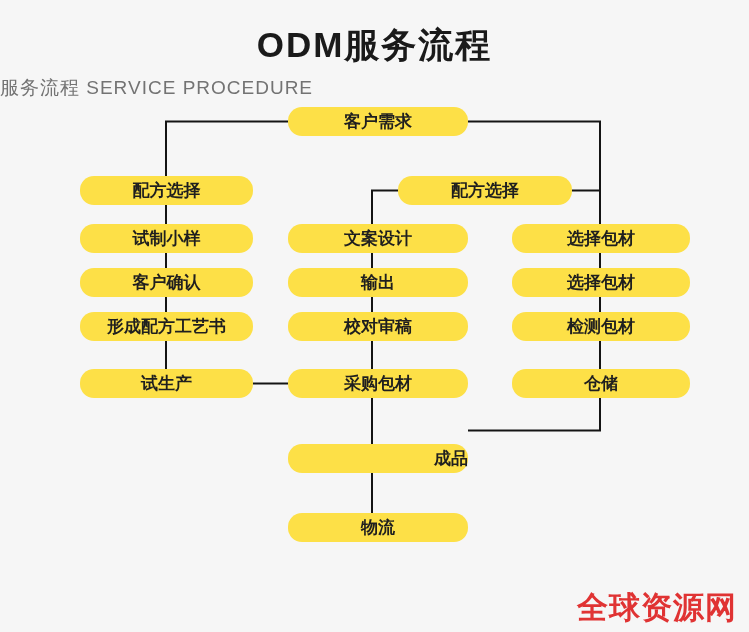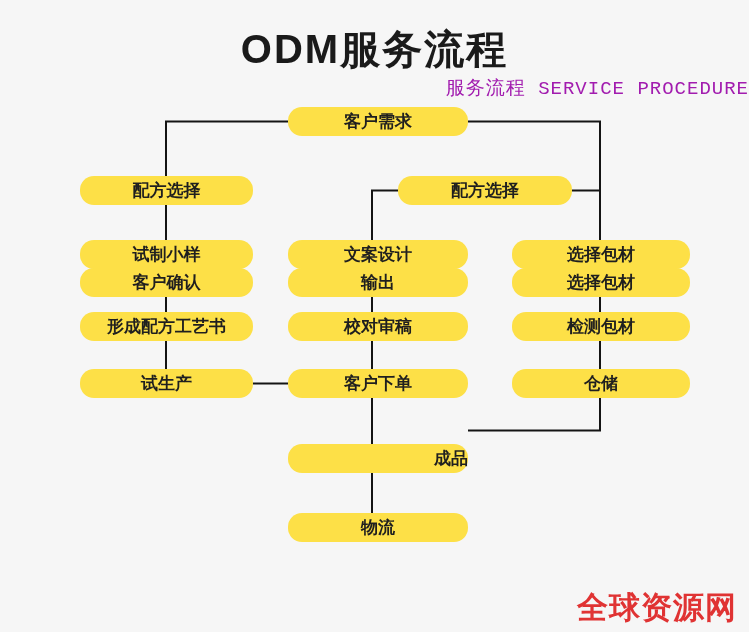--- a/index.html
+++ b/index.html
@@ -9,52 +9,51 @@
   }
   .canvas{
     position:relative;
     width:749px;height:632px;
     background:#f6f6f6;
     overflow:hidden;
   }
   .page-title{
     position:absolute;top:22px;left:0;width:100%;
     text-align:center;
-    font-size:40px;font-weight:bold;color:#1a1a1a;
+    font-size:35px;font-weight:bold;color:#1a1a1a;
     letter-spacing:2px;
     margin:0;
   }
   .page-subtitle{
     position:absolute;top:75px;left:0;width:100%;
-    text-align:right;
-    font-size:19px;font-weight:normal;color:#a21caf;
+    text-align:left;
+    font-size:19px;font-weight:normal;color:#737373;
     letter-spacing:1px;
     margin:0;
-    font-family:Liberation Mono, monospace;
   }
   svg.connectors{
     position:absolute;top:0;left:0;
     z-index:1;
   }
   .node{
     position:absolute;
     height:29px;line-height:29px;
     background:#fde047;
     border-radius:14px;
     text-align:center;
     font-size:17px;font-weight:bold;color:#1f1f1f;
     z-index:2;
   }
   
   .c-left {left:80px; width:173px;}
   .c-mid  {left:288px;width:180px;}
   .c-right{left:512px;width:178px;}
   .c-f2   {left:398px;width:174px;}
   
-  .r0{top:107px;} .r1{top:176px;} .r2{top:240px;} .r3{top:268px;}
+  .r0{top:107px;} .r1{top:176px;} .r2{top:224px;} .r3{top:268px;}
   .r4{top:312px;} .r5{top:369px;} .r6{top:416px;} .r7{top:444px;text-align:right;}
   .r8{top:513px;}
   .logo{
     position:absolute;top:587px;right:12px;
     font-size:31px;font-weight:bold;color:#e03333;
     letter-spacing:1px;
     z-index:3;
     margin-left:7px;
   }
 </style>
@@ -85,21 +84,21 @@
   <div class="node c-left r2">试制小样</div>
   <div class="node c-left r3">客户确认</div>
   <div class="node c-left r4">形成配方工艺书</div>
   <div class="node c-left r5">试生产</div>
 
   <div class="node c-f2 r1">配方选择</div>
 
   <div class="node c-mid r2">文案设计</div>
   <div class="node c-mid r3">输出</div>
   <div class="node c-mid r4">校对审稿</div>
-  <div class="node c-mid r5">客户下单</div>
+  <div class="node c-mid r5">采购包材</div>
   <div class="node c-mid r7">成品</div>
   <div class="node c-mid r8">物流</div>
 
   <div class="node c-right r2">选择包材</div>
   <div class="node c-right r3">选择包材</div>
   <div class="node c-right r4">检测包材</div>
   <div class="node c-right r5">仓储</div>
 
   <div class="logo">全球资源网</div>
 

